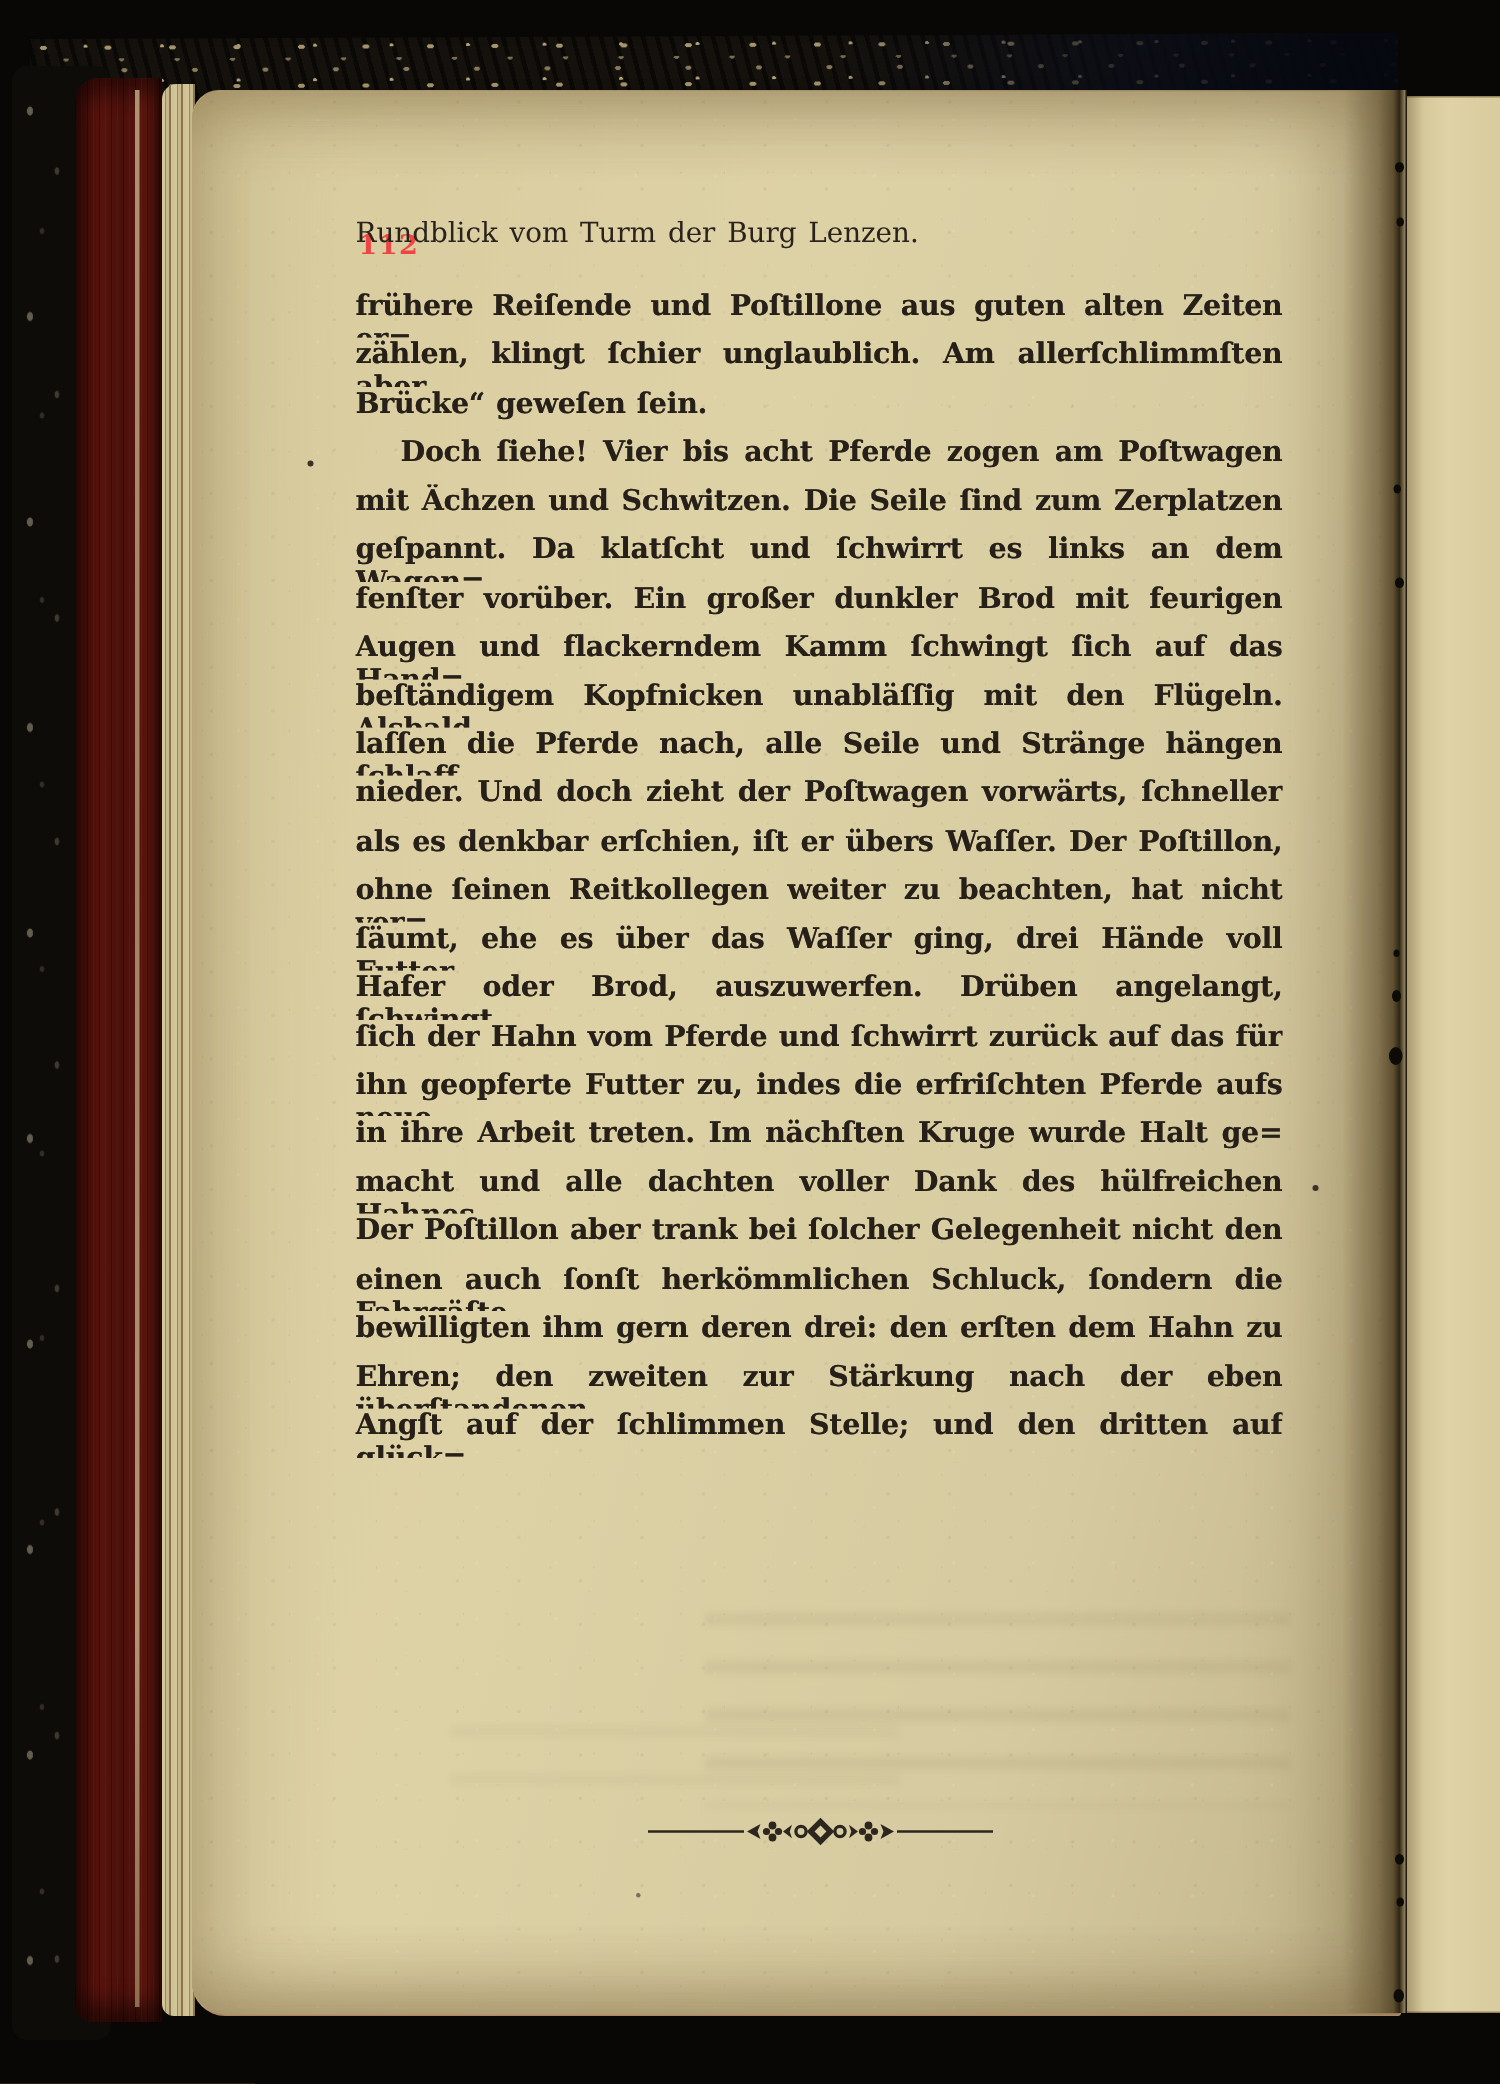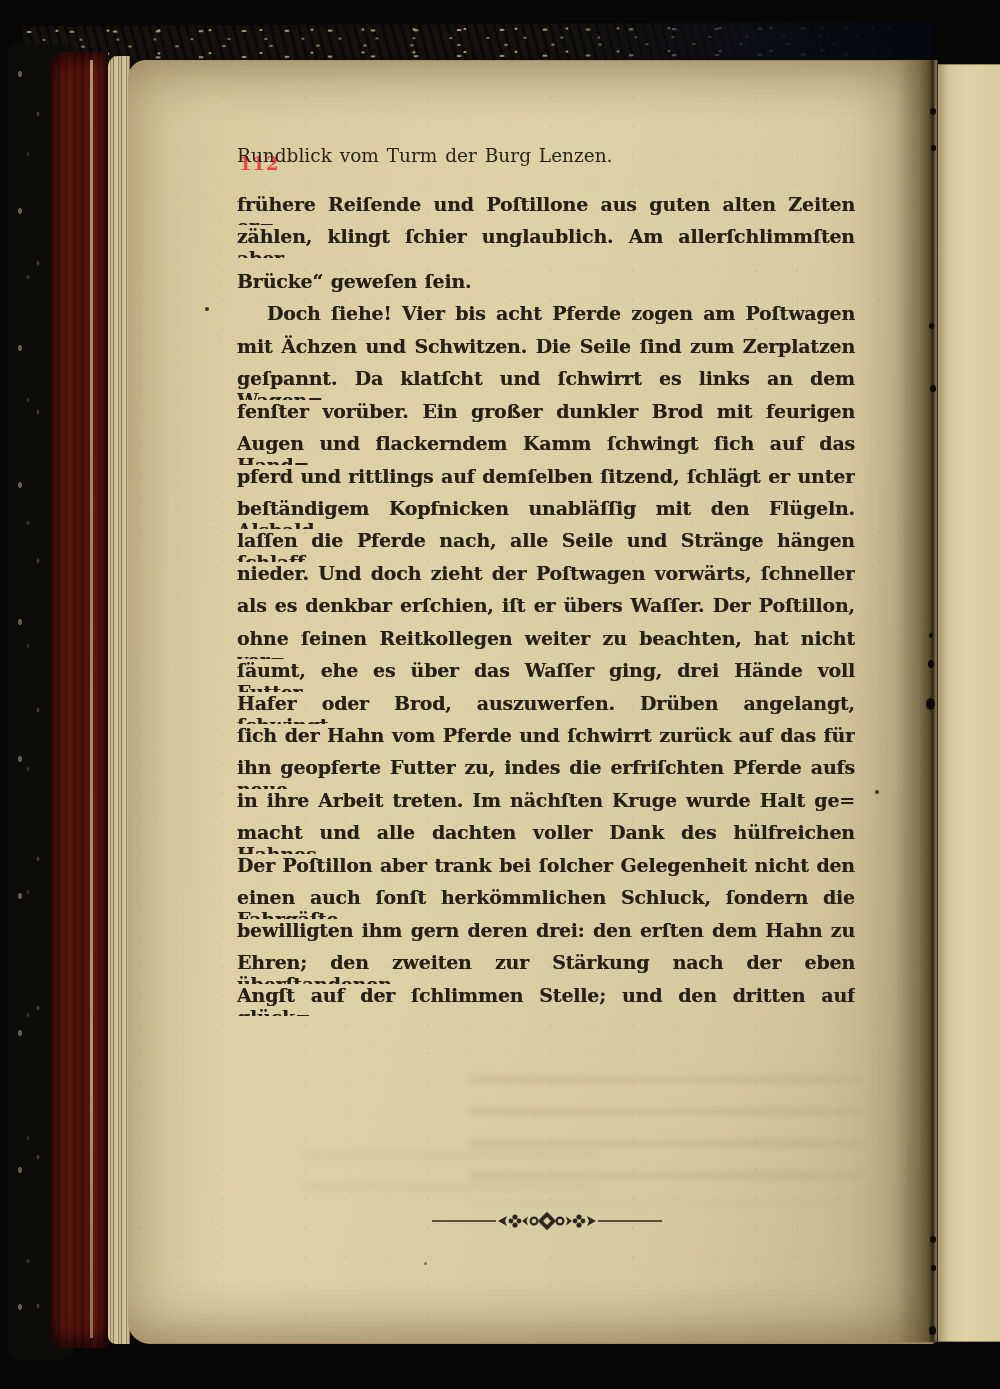--- a/index.html
+++ b/index.html
@@ -108,21 +108,21 @@
   }
   .body-text{position:absolute;left:0;top:52px;width:618px;}
   .line{
     display:block;width:618px;height:32.45px;overflow:hidden;
     font-size:19px;font-weight:700;letter-spacing:-0.2px;word-spacing:1px;
     text-align:justify;text-align-last:justify;
     color:#272019;
     text-shadow:0 0 .4px rgba(39,32,25,.55);
   }
   .line.indent{text-indent:30px;}
-  .line.endline{text-align-last:left;margin-top:12px;}
+  .line.endline{text-align-last:left;}
   .ornament{
     position:absolute;left:195px;top:1068px;width:230px;height:24px;
   }
   .ornament svg{display:block;}
 </style>
 </head>
 <body>
 
 <div class="cover-top"></div>
 <div class="cover-left"></div>
@@ -158,21 +158,20 @@
   </div>
   <div class="body-text" id="body-text">
       <div class="line">frühere Reiſende und Poſtillone aus guten alten Zeiten er=</div>
       <div class="line">zählen, klingt ſchier unglaublich.  Am allerſchlimmſten aber</div>
       <div class="line endline">Brücke“ geweſen ſein.</div>
       <div class="line indent">Doch ſiehe!  Vier bis acht Pferde zogen am Poſtwagen</div>
       <div class="line">mit Ächzen und Schwitzen.  Die Seile ſind zum Zerplatzen</div>
       <div class="line">geſpannt.  Da klatſcht und ſchwirrt es links an dem Wagen=</div>
       <div class="line">fenſter vorüber.  Ein großer dunkler Brod mit feurigen</div>
       <div class="line">Augen und flackerndem Kamm ſchwingt ſich auf das Hand=</div>
-      <div class="line">pferd und rittlings auf demſelben ſitzend, ſchlägt er unter</div>
       <div class="line">beſtändigem Kopfnicken unabläſſig mit den Flügeln.  Alsbald</div>
       <div class="line">laſſen die Pferde nach, alle Seile und Stränge hängen ſchlaff</div>
       <div class="line">nieder.  Und doch zieht der Poſtwagen vorwärts, ſchneller</div>
       <div class="line">als es denkbar erſchien, iſt er übers Waſſer.  Der Poſtillon,</div>
       <div class="line">ohne ſeinen Reitkollegen weiter zu beachten, hat nicht ver=</div>
       <div class="line">ſäumt, ehe es über das Waſſer ging, drei Hände voll Futter,</div>
       <div class="line">Hafer oder Brod, auszuwerfen.  Drüben angelangt, ſchwingt</div>
       <div class="line">ſich der Hahn vom Pferde und ſchwirrt zurück auf das für</div>
       <div class="line">ihn geopferte Futter zu, indes die erfriſchten Pferde aufs neue</div>
       <div class="line">in ihre Arbeit treten.  Im nächſten Kruge wurde Halt ge=</div>

